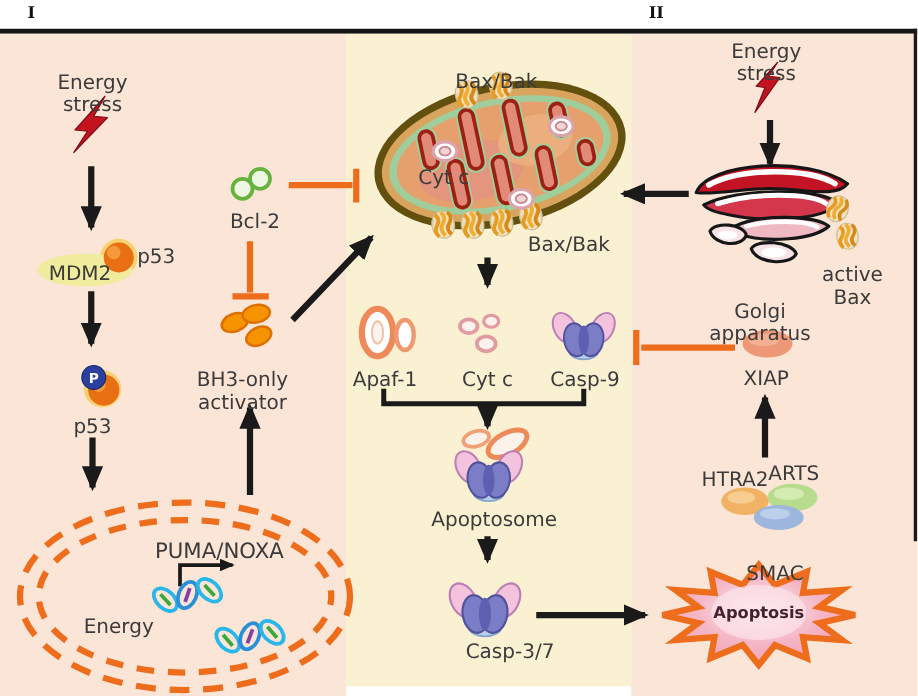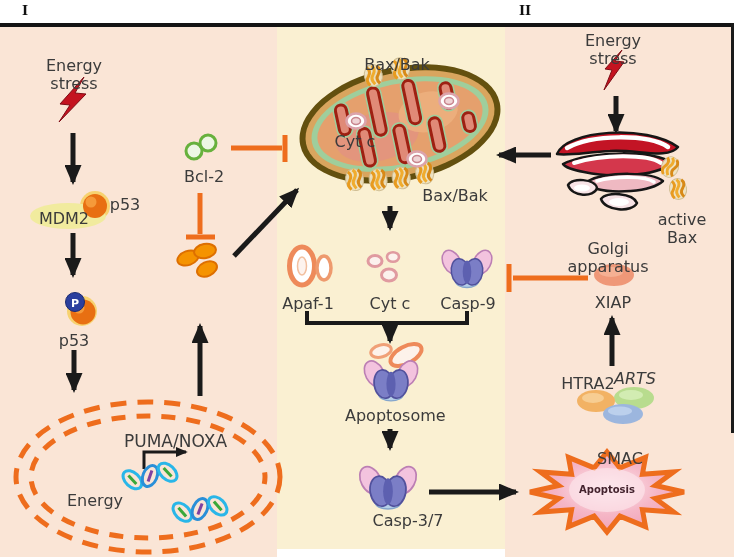--- a/index.html
+++ b/index.html
@@ -9,21 +9,21 @@
          font-size:13px;color:#111;}
   .toprule{position:absolute;left:0;top:23px;width:734px;height:4px;background:#141414;}
   .rightrule{position:absolute;left:731px;top:23px;width:3px;height:410px;background:#1a1a1a;}
   .panel{position:absolute;top:27px;}
   .panel-left{left:0;width:277px;height:530px;background:#fae5d6;}
   .panel-mid{left:277px;width:228px;height:522px;background:#faf0d2;}
   .panel-right{left:505px;width:229px;height:530px;background:#fae5d6;}
   svg.overlay{position:absolute;left:0;top:0;}
   .lbl{position:absolute;text-align:center;font-size:16px;color:#3b3b3b;line-height:1.1;}
   .lbl-sm{font-size:17px;}
-  .lbl-bold{font-weight:bold;font-size:10px;color:#44232e;}
+  .lbl-bold{font-weight:bold;font-size:13px;color:#44232e;}
 </style>
 </head>
 <body>
 
 <div class="canvas">
 
   <div class="roman" style="left:22px;">I</div>
   <div class="roman" style="left:519px;">II</div>
   <div class="toprule"></div>
   <div class="panel panel-left"></div>
@@ -265,35 +265,36 @@
       <polygon points="77,0 48.3,6.5 66.7,20 35.4,17.7 38.5,34.6 12.9,24.1 0,40 -12.9,24.1 -38.5,34.6 -35.4,17.7 -66.7,20 -48.3,6.5 -77,0 -48.3,-6.5 -66.7,-20 -35.4,-17.7 -38.5,-34.6 -12.9,-24.1 0,-40 12.9,-24.1 38.5,-34.6 35.4,-17.7 66.7,-20 48.3,-6.5" fill="url(#starG)" stroke="#ee6d1d" stroke-width="5" stroke-linejoin="miter"></polygon>
       <ellipse cx="0" cy="-2" rx="38" ry="22" fill="#fce4ea" opacity="0.7"></ellipse>
     </g>
   </svg>
 
   <div class="lbl" style="left:24px;top:57px;width:100px;">Energy stress</div>
   <div class="lbl" style="left:34px;top:210px;width:60px;text-align:center;">MDM2</div>
   <div class="lbl" style="left:105px;top:196px;width:40px;">p53</div>
   <div class="lbl" style="left:49px;top:332px;width:50px;">p53</div>
   <div class="lbl" style="left:174px;top:168px;width:60px;">Bcl-2</div>
+  <div class="lbl" style="left:124px;top:295px;width:140px;">BH3-only activator</div>
   <div class="lbl lbl-sm" style="left:124px;top:432px;width:92px;">PUMA/NOXA</div>
   <div class="lbl" style="left:65px;top:492px;width:60px;">Energy</div>
 
   <div class="lbl" style="left:362px;top:56px;width:70px;">Bax/Bak</div>
   <div class="lbl" style="left:325px;top:133px;width:60px;">Cyt c</div>
   <div class="lbl" style="left:420px;top:187px;width:70px;">Bax/Bak</div>
 
   <div class="lbl" style="left:273px;top:295px;width:70px;">Apaf-1</div>
   <div class="lbl" style="left:360px;top:295px;width:60px;">Cyt c</div>
   <div class="lbl" style="left:433px;top:295px;width:70px;">Casp-9</div>
   <div class="lbl" style="left:345px;top:407px;width:90px;">Apoptosome</div>
   <div class="lbl" style="left:368px;top:512px;width:80px;">Casp-3/7</div>
 
   <div class="lbl" style="left:563px;top:32px;width:100px;">Energy stress</div>
   <div class="lbl" style="left:558px;top:240px;width:100px;">Golgi apparatus</div>
   <div class="lbl" style="left:642px;top:211px;width:80px;">active Bax</div>
   <div class="lbl" style="left:583px;top:294px;width:60px;">XIAP</div>
   <div class="lbl" style="left:558px;top:375px;width:60px;">HTRA2</div>
-  <div class="lbl" style="left:605px;top:370px;width:60px;font-style:italic;">ARTS</div>
+  <div class="lbl" style="left:605px;top:370px;width:60px;">ARTS</div>
   <div class="lbl" style="left:590px;top:426px;width:60px;margin-top:24px;">SMAC</div>
   <div class="lbl lbl-bold" style="left:557px;top:484px;width:100px;">Apoptosis</div>
 
 </div>
 
 </body></html>

